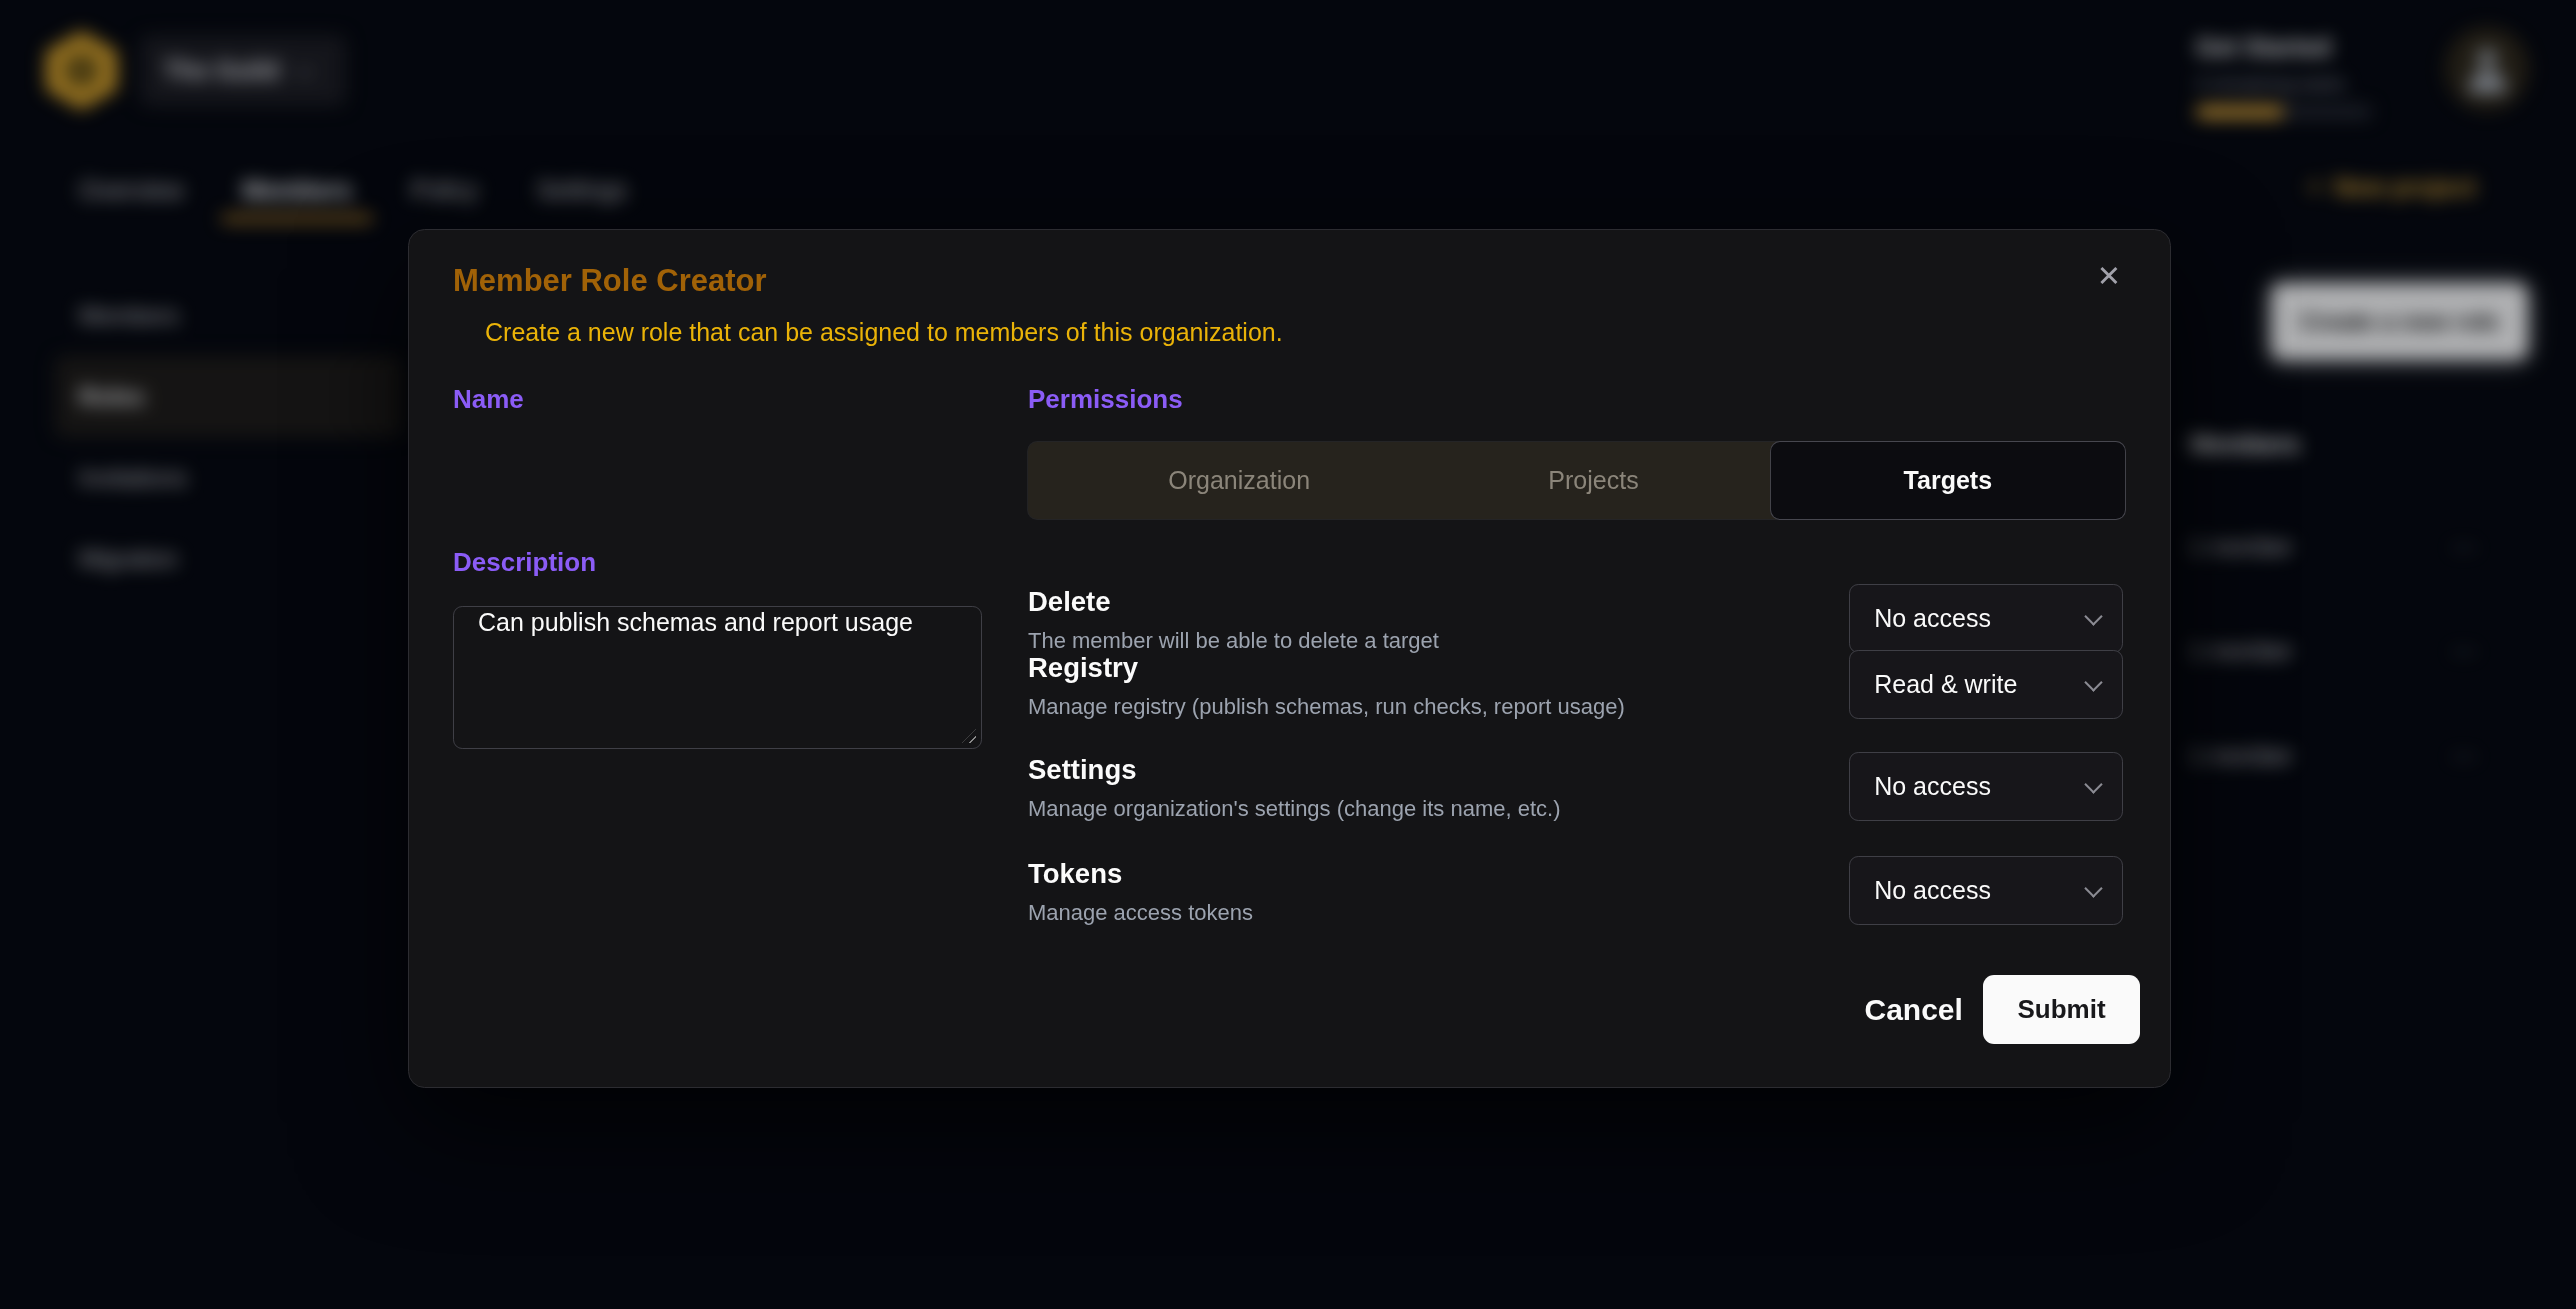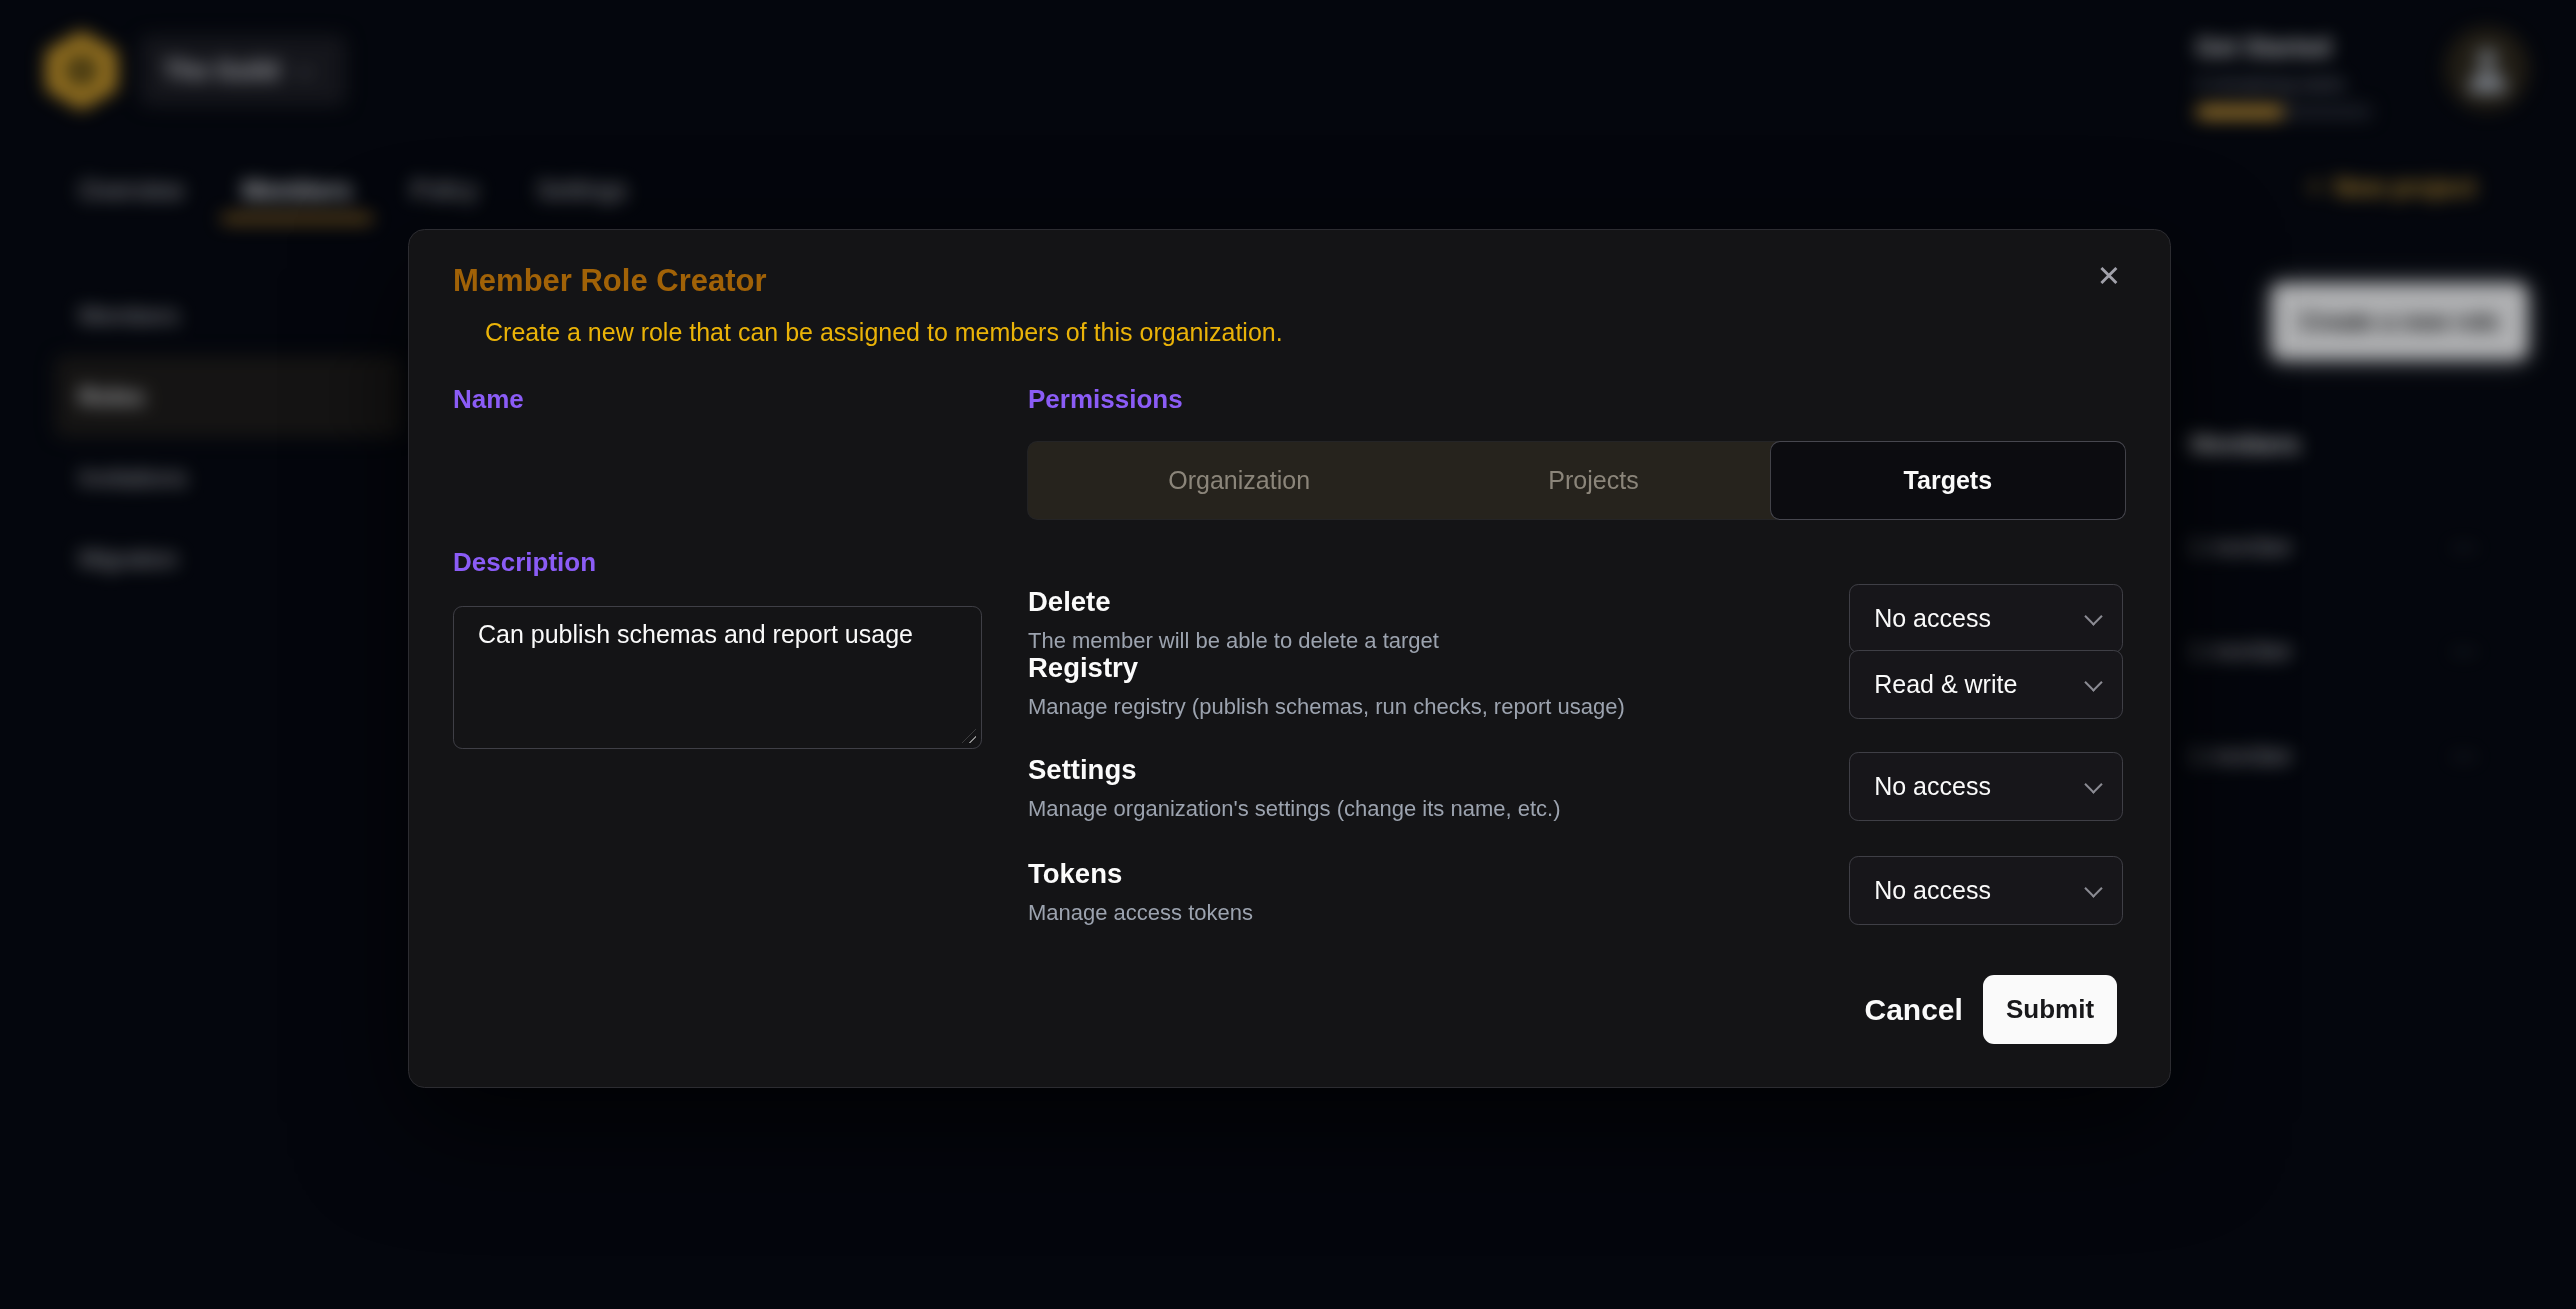--- a/index.html
+++ b/index.html
@@ -67,42 +67,42 @@
   .modal-close { position:absolute; right:39px; top:24px; color:#a1a1aa; font-size:29px;
     width:44px; height:44px; display:flex; align-items:center; justify-content:center; cursor:pointer; }
   .modal-title { position:absolute; left:44px; top:33px; color:#a16207; font-size:31px; font-weight:700; }
   .modal-subtitle { position:absolute; left:44px; top:88px; color:#eab308; font-size:25px;margin-left:32px; }
 
   .field-label { position:absolute; color:#8b5cf6; font-size:26px; font-weight:600; }
   .text-input { position:absolute; left:44px; width:529px; height:75px; background:#141416;
     border:0.9px solid #3f3f46; border-radius:9.2px; display:flex; align-items:center; padding:0 24px;
     color:#fafafa; font-size:25px; }
   .textarea { position:absolute; left:44px; top:376px; width:529px; height:143px; background:#141416;
-    border:0.9px solid #3f3f46; border-radius:9.2px; padding:13px 24px; color:#fafafa; font-size:25px; }
+    border:0.9px solid #3f3f46; border-radius:9.2px; padding:1px 24px; color:#fafafa; font-size:25px; }
   .resize-grip { position:absolute; right:4.6px; bottom:4.6px; width:14.7px; height:14.7px;
     background:repeating-linear-gradient(-45deg, transparent, transparent 3.7px, #8a8a8a 3.7px, #8a8a8a 5.5px);
     clip-path:polygon(100% 0,100% 100%,0 100%); }
 
   .segmented { position:absolute; left:619px; top:212px; width:1097px; height:77px;
     background:#26231d; border-radius:9.2px; display:grid; grid-template-columns:1fr 1fr 1fr;
     box-shadow:0 0 0 0.9px rgba(255,255,255,0.07);padding-left:34px; }
   .seg { display:flex; align-items:center; justify-content:center; font-size:25px; color:#8b857a; border-radius:9.2px; }
   .seg.active { background:#0c0c10; color:#fafafa; font-weight:600; box-shadow:0 0 0 0.9px #47474f; }
 
   .perm-row { position:absolute; left:619px; width:1097px; height:103px; }
   .perm-title { position:absolute; left:0; top:1.8px; color:#fbfbfb; font-size:27.5px; font-weight:700; }
   .perm-desc { position:absolute; left:0; top:44px; color:#9ca3af; font-size:22px; }
   .select { position:absolute; right:1.8px; top:0; width:274px; height:69px; background:#17161a;
     border:0.9px solid #3f3f46; border-radius:9.2px; display:flex; align-items:center;
     justify-content:space-between; padding:0 24px; color:#fafafa; font-size:25px; cursor:pointer; }
 
   .cancel-btn { position:absolute; left:1428px; top:745px; height:69px; padding:0 27.5px;
     display:flex; align-items:center; color:#fafafa; font-size:30px; font-weight:600;
     background:transparent; border:none; cursor:pointer; }
-  .submit-btn { position:absolute; left:1574px; top:745px; width:134px; height:69px;
+  .submit-btn { position:absolute; left:1574px; top:745px; width:157px; height:69px;
     background:#fafafa; color:#18181b; border:none; border-radius:11px; font-size:26px; font-weight:600;
     display:flex; align-items:center; justify-content:center; cursor:pointer; }
 </style>
 </head>
 <body>
 
 <div class="screen">
 
   <div class="bg-layer">
 

